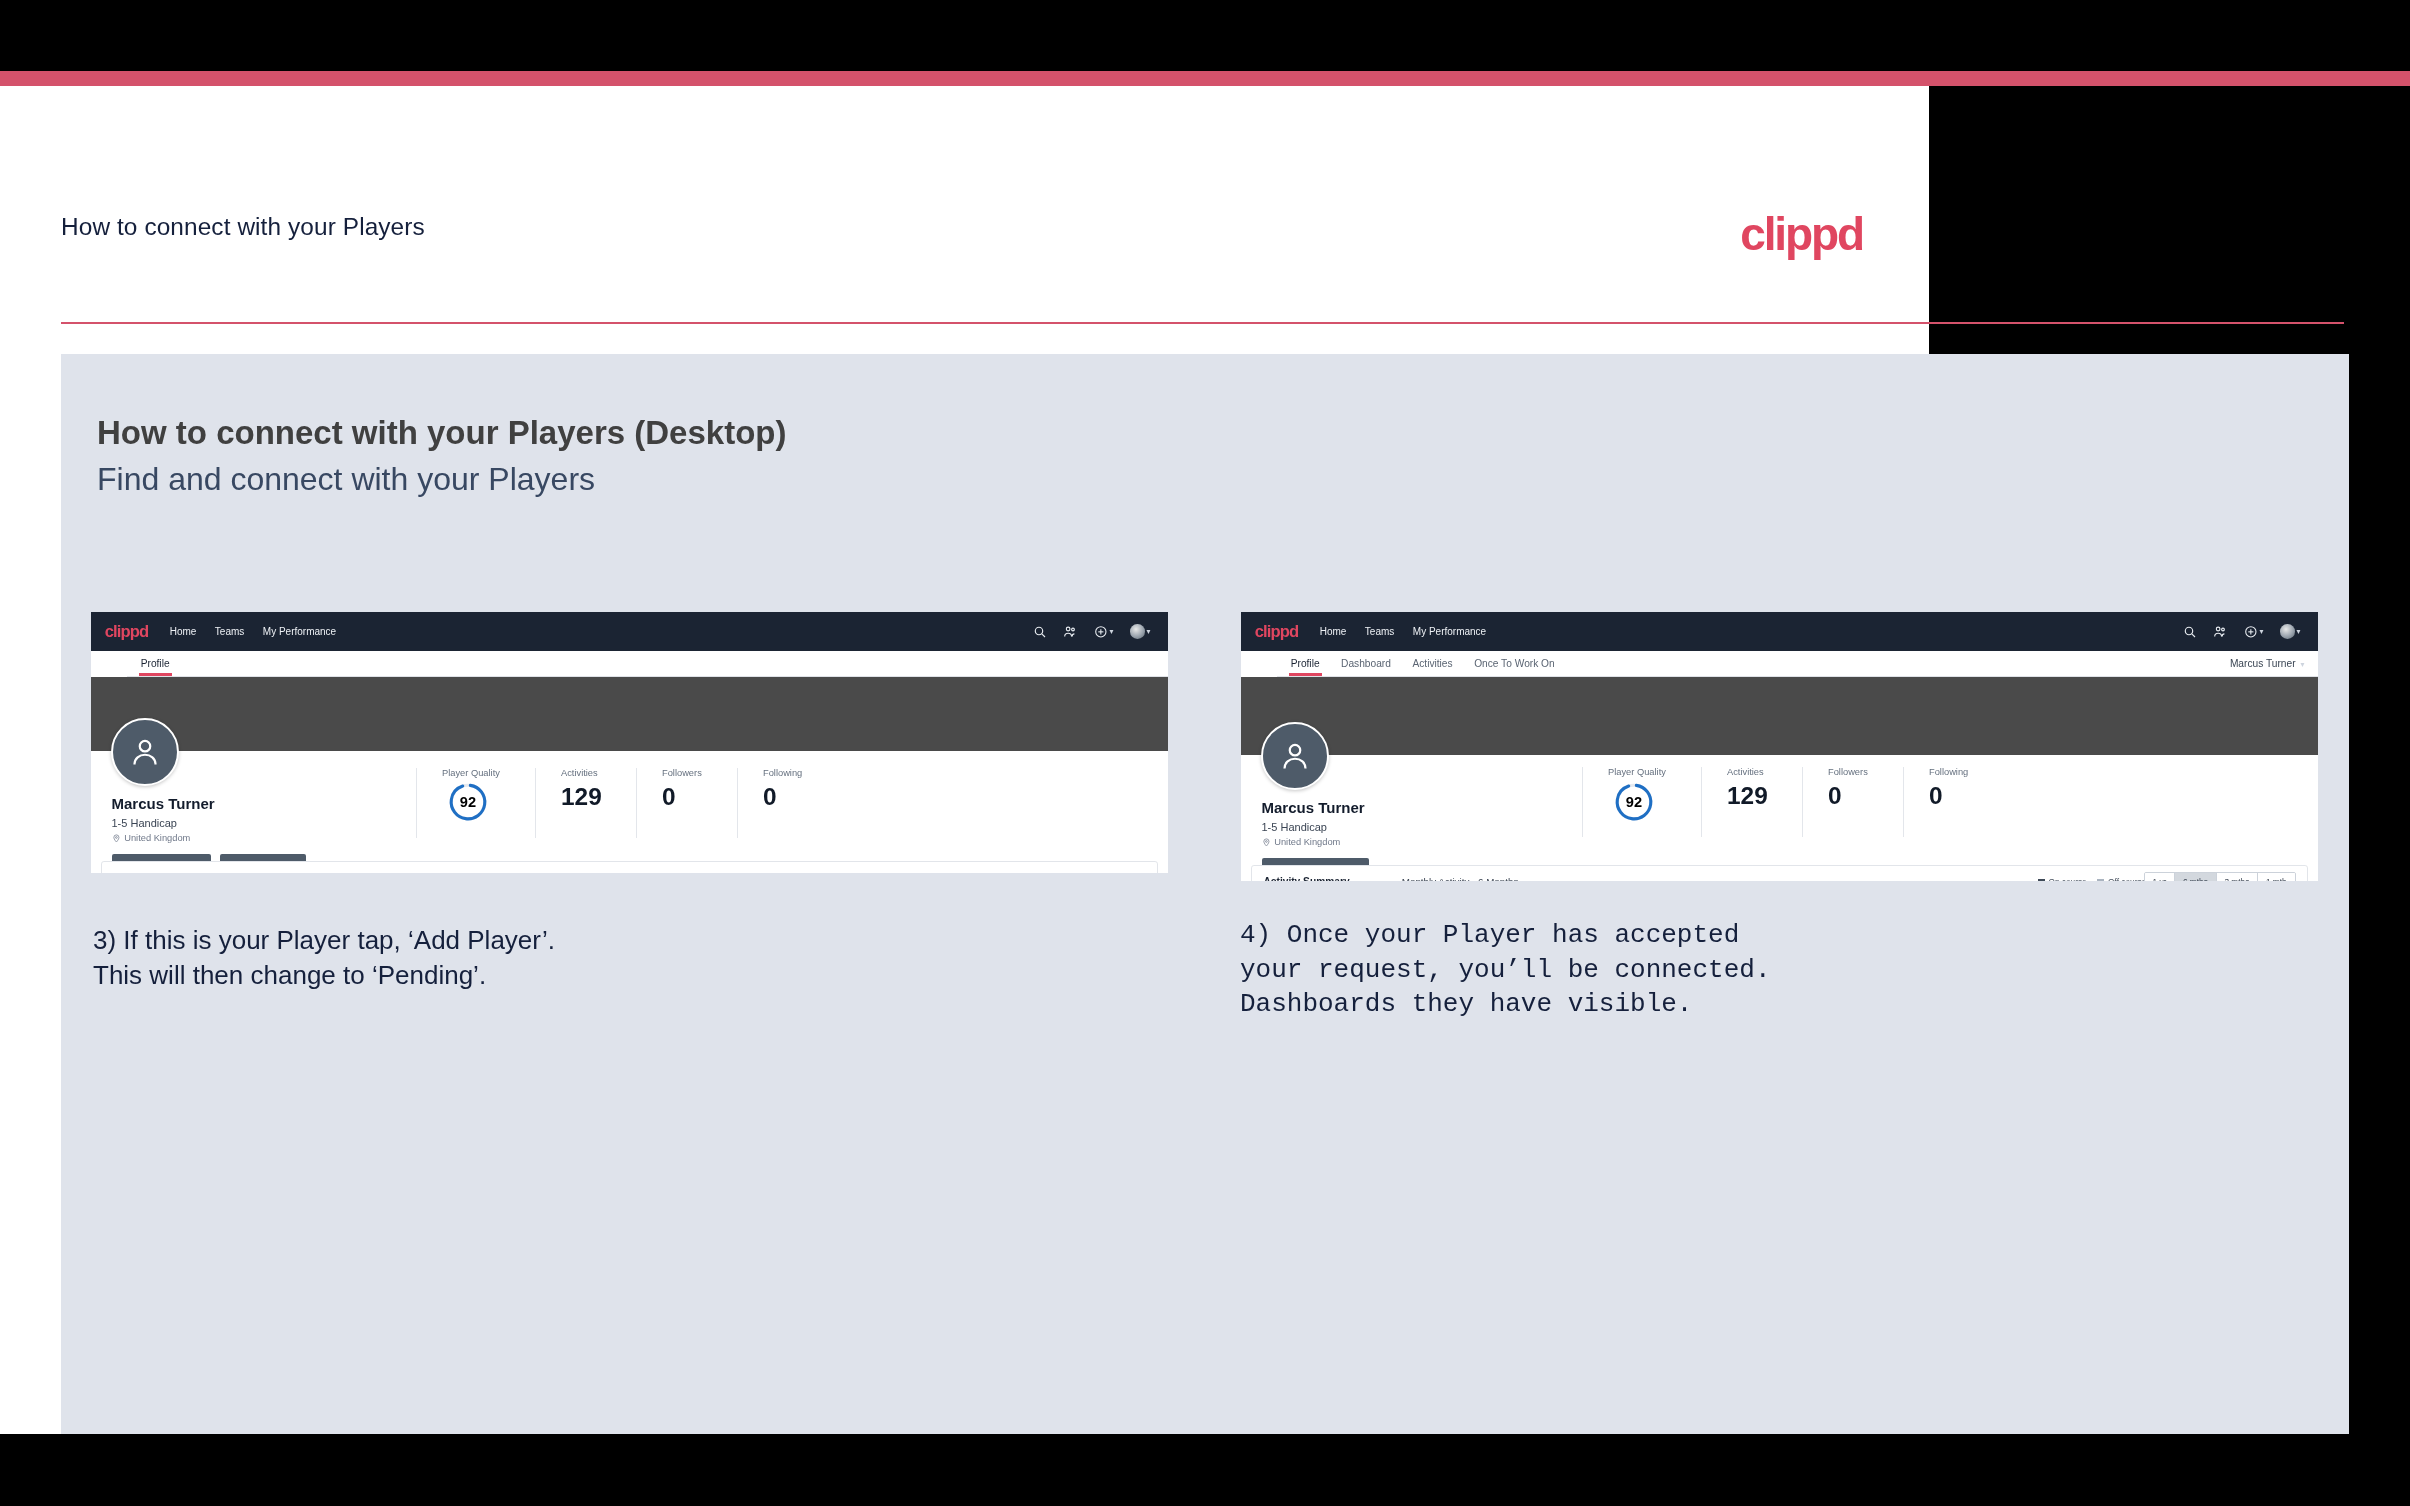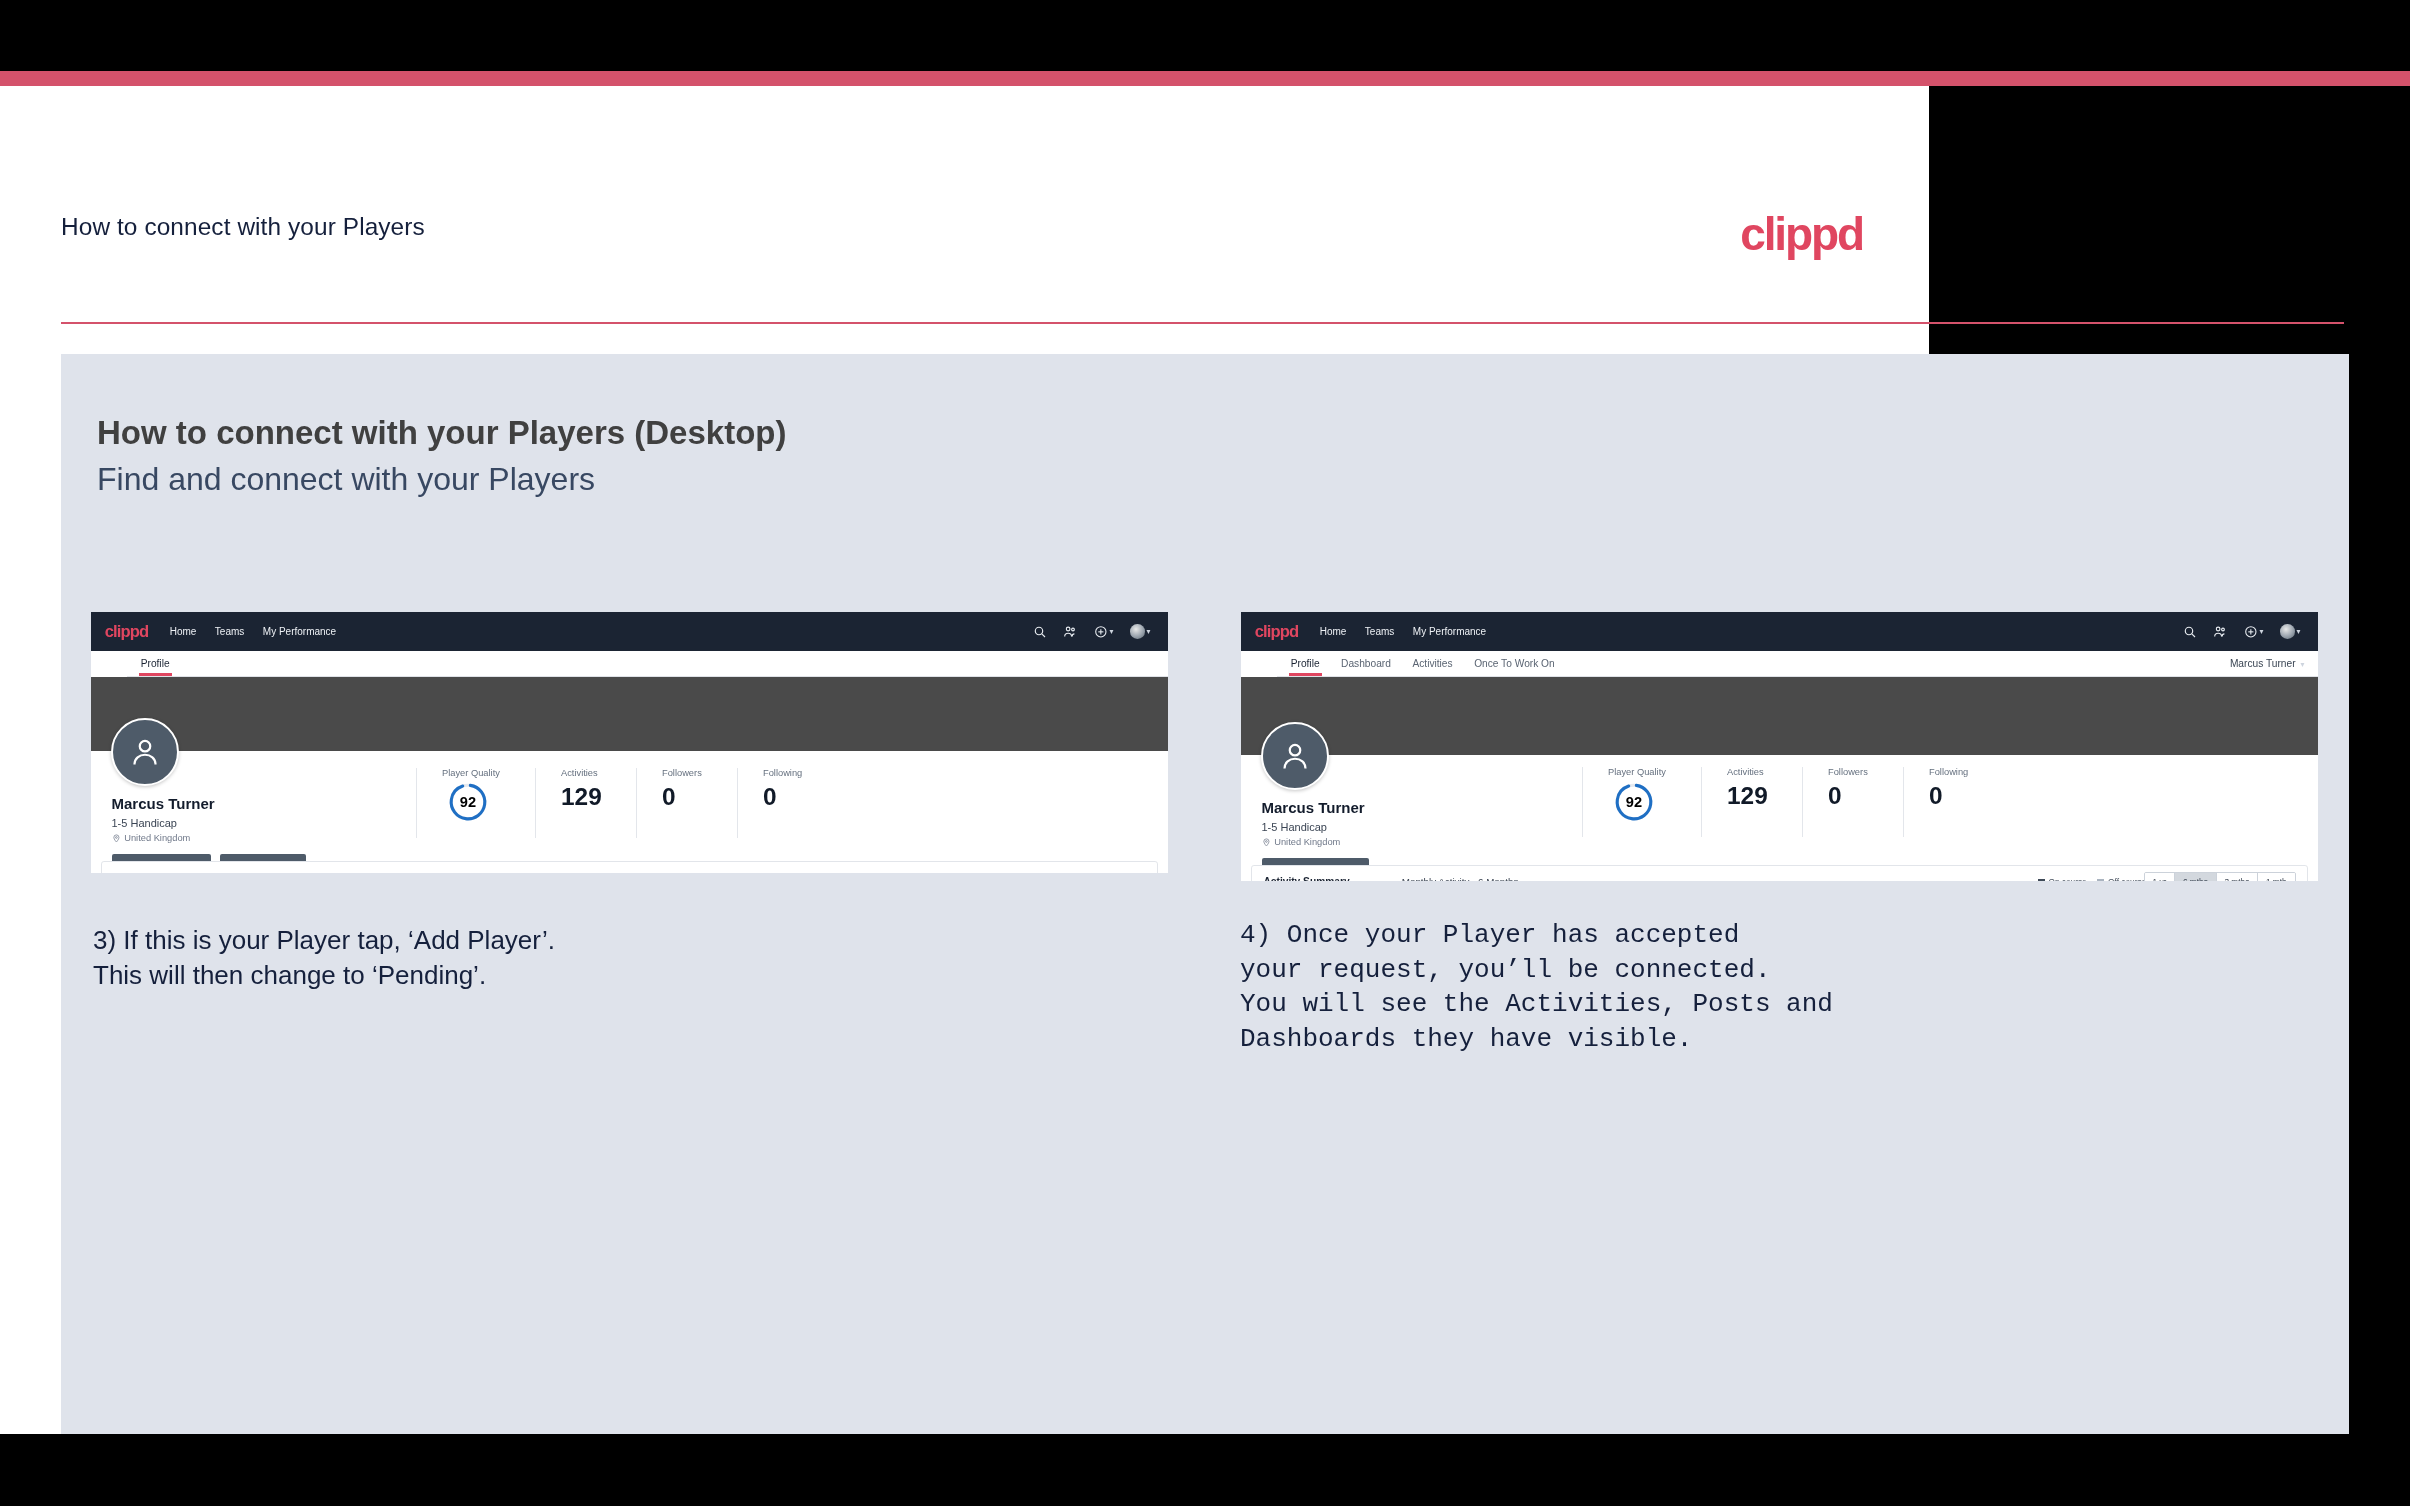--- a/index.html
+++ b/index.html
@@ -427,21 +427,20 @@
         </div>
       </div>
 
       <div class="caption cap-left">
           <div>3) If this is your Player tap, ‘Add Player’.</div>
           <div>This will then change to ‘Pending’.</div>
         </div>
       <div class="caption cap-right">
           <div>4) Once your Player has accepted</div>
           <div>your request, you’ll be connected.</div>
-          <div>You will see the Activities, Posts and</div>
           <div>Dashboards they have visible.</div>
         </div>
 
     </div>
 
     <div class="copyright">Copyright Clippd 2022</div>
   </div>
 
   <div class="bottombar-black"></div>
 </div>

